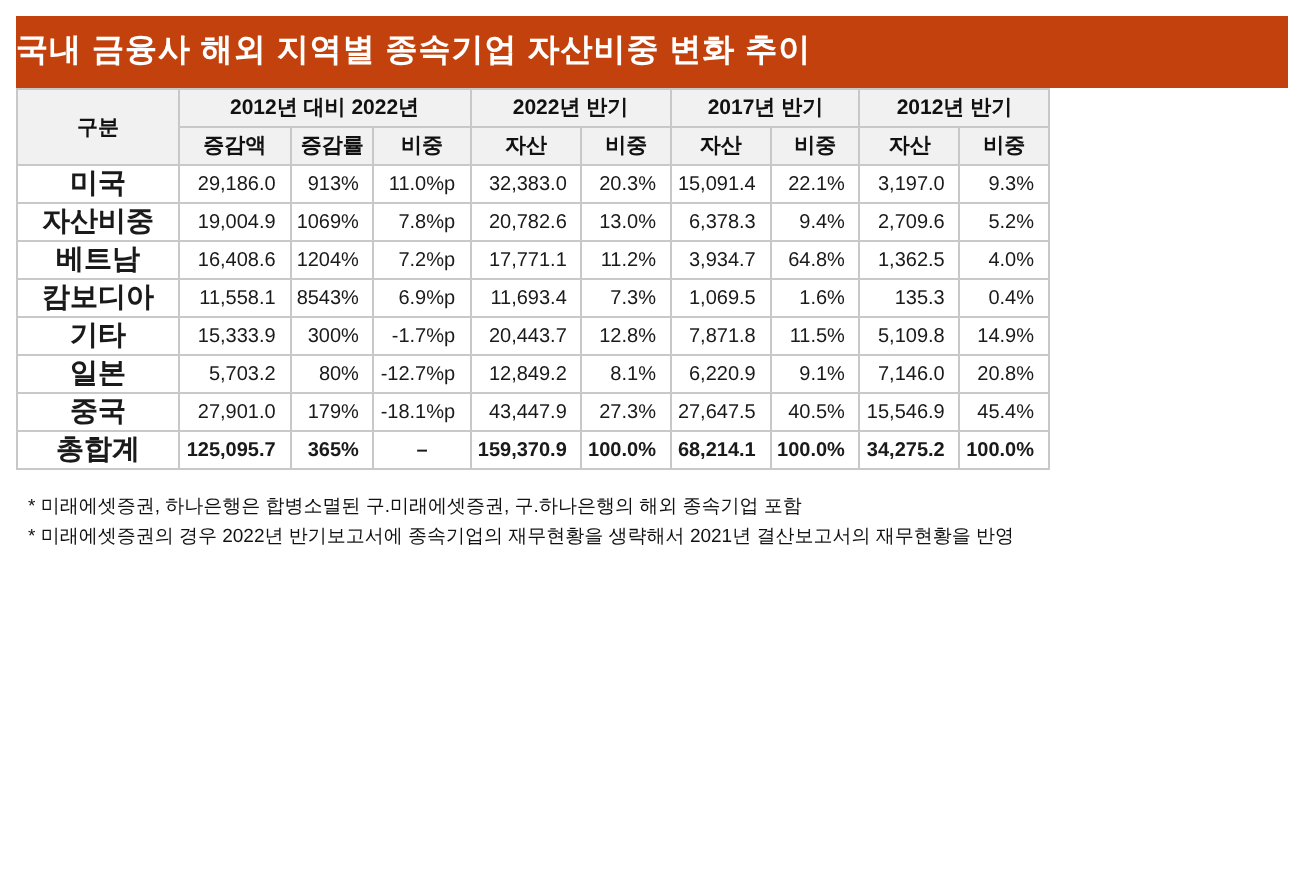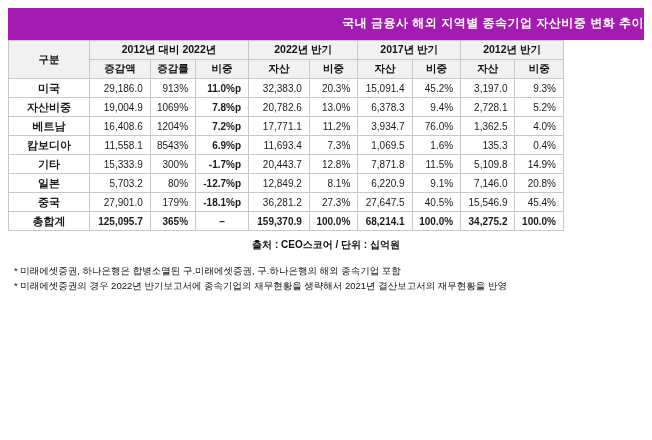--- a/index.html
+++ b/index.html
@@ -6,31 +6,31 @@
   body{
     width:652px;height:440px;
     background:#ffffff;
     font-family:"Liberation Sans", sans-serif;
     color:#1a1a1a;
     overflow:hidden;
   }
   .sheet{width:652px;height:440px;position:relative;}
   .title-bar{
     margin:8px 8px 0 8px;
-    background:#a21caf;
+    background:#c2410c;
     color:#ffffff;
-    text-align:right;
-    font-size:12px;
+    text-align:left;
+    font-size:16px;
     font-weight:bold;
     letter-spacing:0.5px;
     padding:7px 0 8px 0;
   }
   table.grid{
     margin:0 8px;
-    width:556px;
+    width:517px;
     border-collapse:collapse;
     font-size:10px;
   }
   table.grid th, table.grid td{
     border:1px solid #c8c8c8;
     padding:0;
     text-align:center;
     vertical-align:middle;
     height:18px;
   }
@@ -43,28 +43,28 @@
   .hdr-gubun{width:80px;}
   .hdr-group{height:20px;}
   .hdr-sub{height:20px;}
   tbody td{
     background:#ffffff;
     font-size:10px;
     height:28px;
   }
   tbody td.name{
     font-weight:bold;
-    font-size:11px;
+    font-size:14px;
   }
   tbody td.num{
     text-align:right;
     padding-right:7px;
   }
   tbody td.bold{
-    font-weight:bold;
+    font-weight:normal;
   }
   tbody tr.total td{
     font-weight:bold;
   }
   tbody td.dash{text-align:center;}
   .source{
     text-align:center;
     font-size:10px;
     font-weight:bold;
     margin-top:7px;
@@ -108,45 +108,45 @@
     </thead>
     <tbody>
       <tr>
         <td class="name">미국</td>
         <td class="num">29,186.0</td>
         <td class="num">913%</td>
         <td class="num bold">11.0%p</td>
         <td class="num">32,383.0</td>
         <td class="num">20.3%</td>
         <td class="num">15,091.4</td>
-        <td class="num">45.2%</td>
+        <td class="num">22.1%</td>
         <td class="num">3,197.0</td>
         <td class="num">9.3%</td>
       </tr>
       <tr>
         <td class="name">자산비중</td>
         <td class="num">19,004.9</td>
         <td class="num">1069%</td>
         <td class="num bold">7.8%p</td>
         <td class="num">20,782.6</td>
         <td class="num">13.0%</td>
         <td class="num">6,378.3</td>
         <td class="num">9.4%</td>
-        <td class="num">2,728.1</td>
+        <td class="num">2,709.6</td>
         <td class="num">5.2%</td>
       </tr>
       <tr>
         <td class="name">베트남</td>
         <td class="num">16,408.6</td>
         <td class="num">1204%</td>
         <td class="num bold">7.2%p</td>
         <td class="num">17,771.1</td>
         <td class="num">11.2%</td>
         <td class="num">3,934.7</td>
-        <td class="num">76.0%</td>
+        <td class="num">64.8%</td>
         <td class="num">1,362.5</td>
         <td class="num">4.0%</td>
       </tr>
       <tr>
         <td class="name">캄보디아</td>
         <td class="num">11,558.1</td>
         <td class="num">8543%</td>
         <td class="num bold">6.9%p</td>
         <td class="num">11,693.4</td>
         <td class="num">7.3%</td>
@@ -177,21 +177,21 @@
         <td class="num">6,220.9</td>
         <td class="num">9.1%</td>
         <td class="num">7,146.0</td>
         <td class="num">20.8%</td>
       </tr>
       <tr>
         <td class="name">중국</td>
         <td class="num">27,901.0</td>
         <td class="num">179%</td>
         <td class="num bold">-18.1%p</td>
-        <td class="num">36,281.2</td>
+        <td class="num">43,447.9</td>
         <td class="num">27.3%</td>
         <td class="num">27,647.5</td>
         <td class="num">40.5%</td>
         <td class="num">15,546.9</td>
         <td class="num">45.4%</td>
       </tr>
       <tr class="total">
         <td class="name">총합계</td>
         <td class="num">125,095.7</td>
         <td class="num">365%</td>
@@ -199,20 +199,19 @@
         <td class="num">159,370.9</td>
         <td class="num">100.0%</td>
         <td class="num">68,214.1</td>
         <td class="num">100.0%</td>
         <td class="num">34,275.2</td>
         <td class="num">100.0%</td>
       </tr>
     </tbody>
   </table>
 
-  <div class="source">출처 : CEO스코어 / 단위 : 십억원</div>
 
   <div class="notes">
     <div>* 미래에셋증권, 하나은행은 합병소멸된 구.미래에셋증권, 구.하나은행의 해외 종속기업 포함</div>
     <div>* 미래에셋증권의 경우 2022년 반기보고서에 종속기업의 재무현황을 생략해서 2021년 결산보고서의 재무현황을 반영</div>
   </div>
 
 </div>
 
 </body></html>

